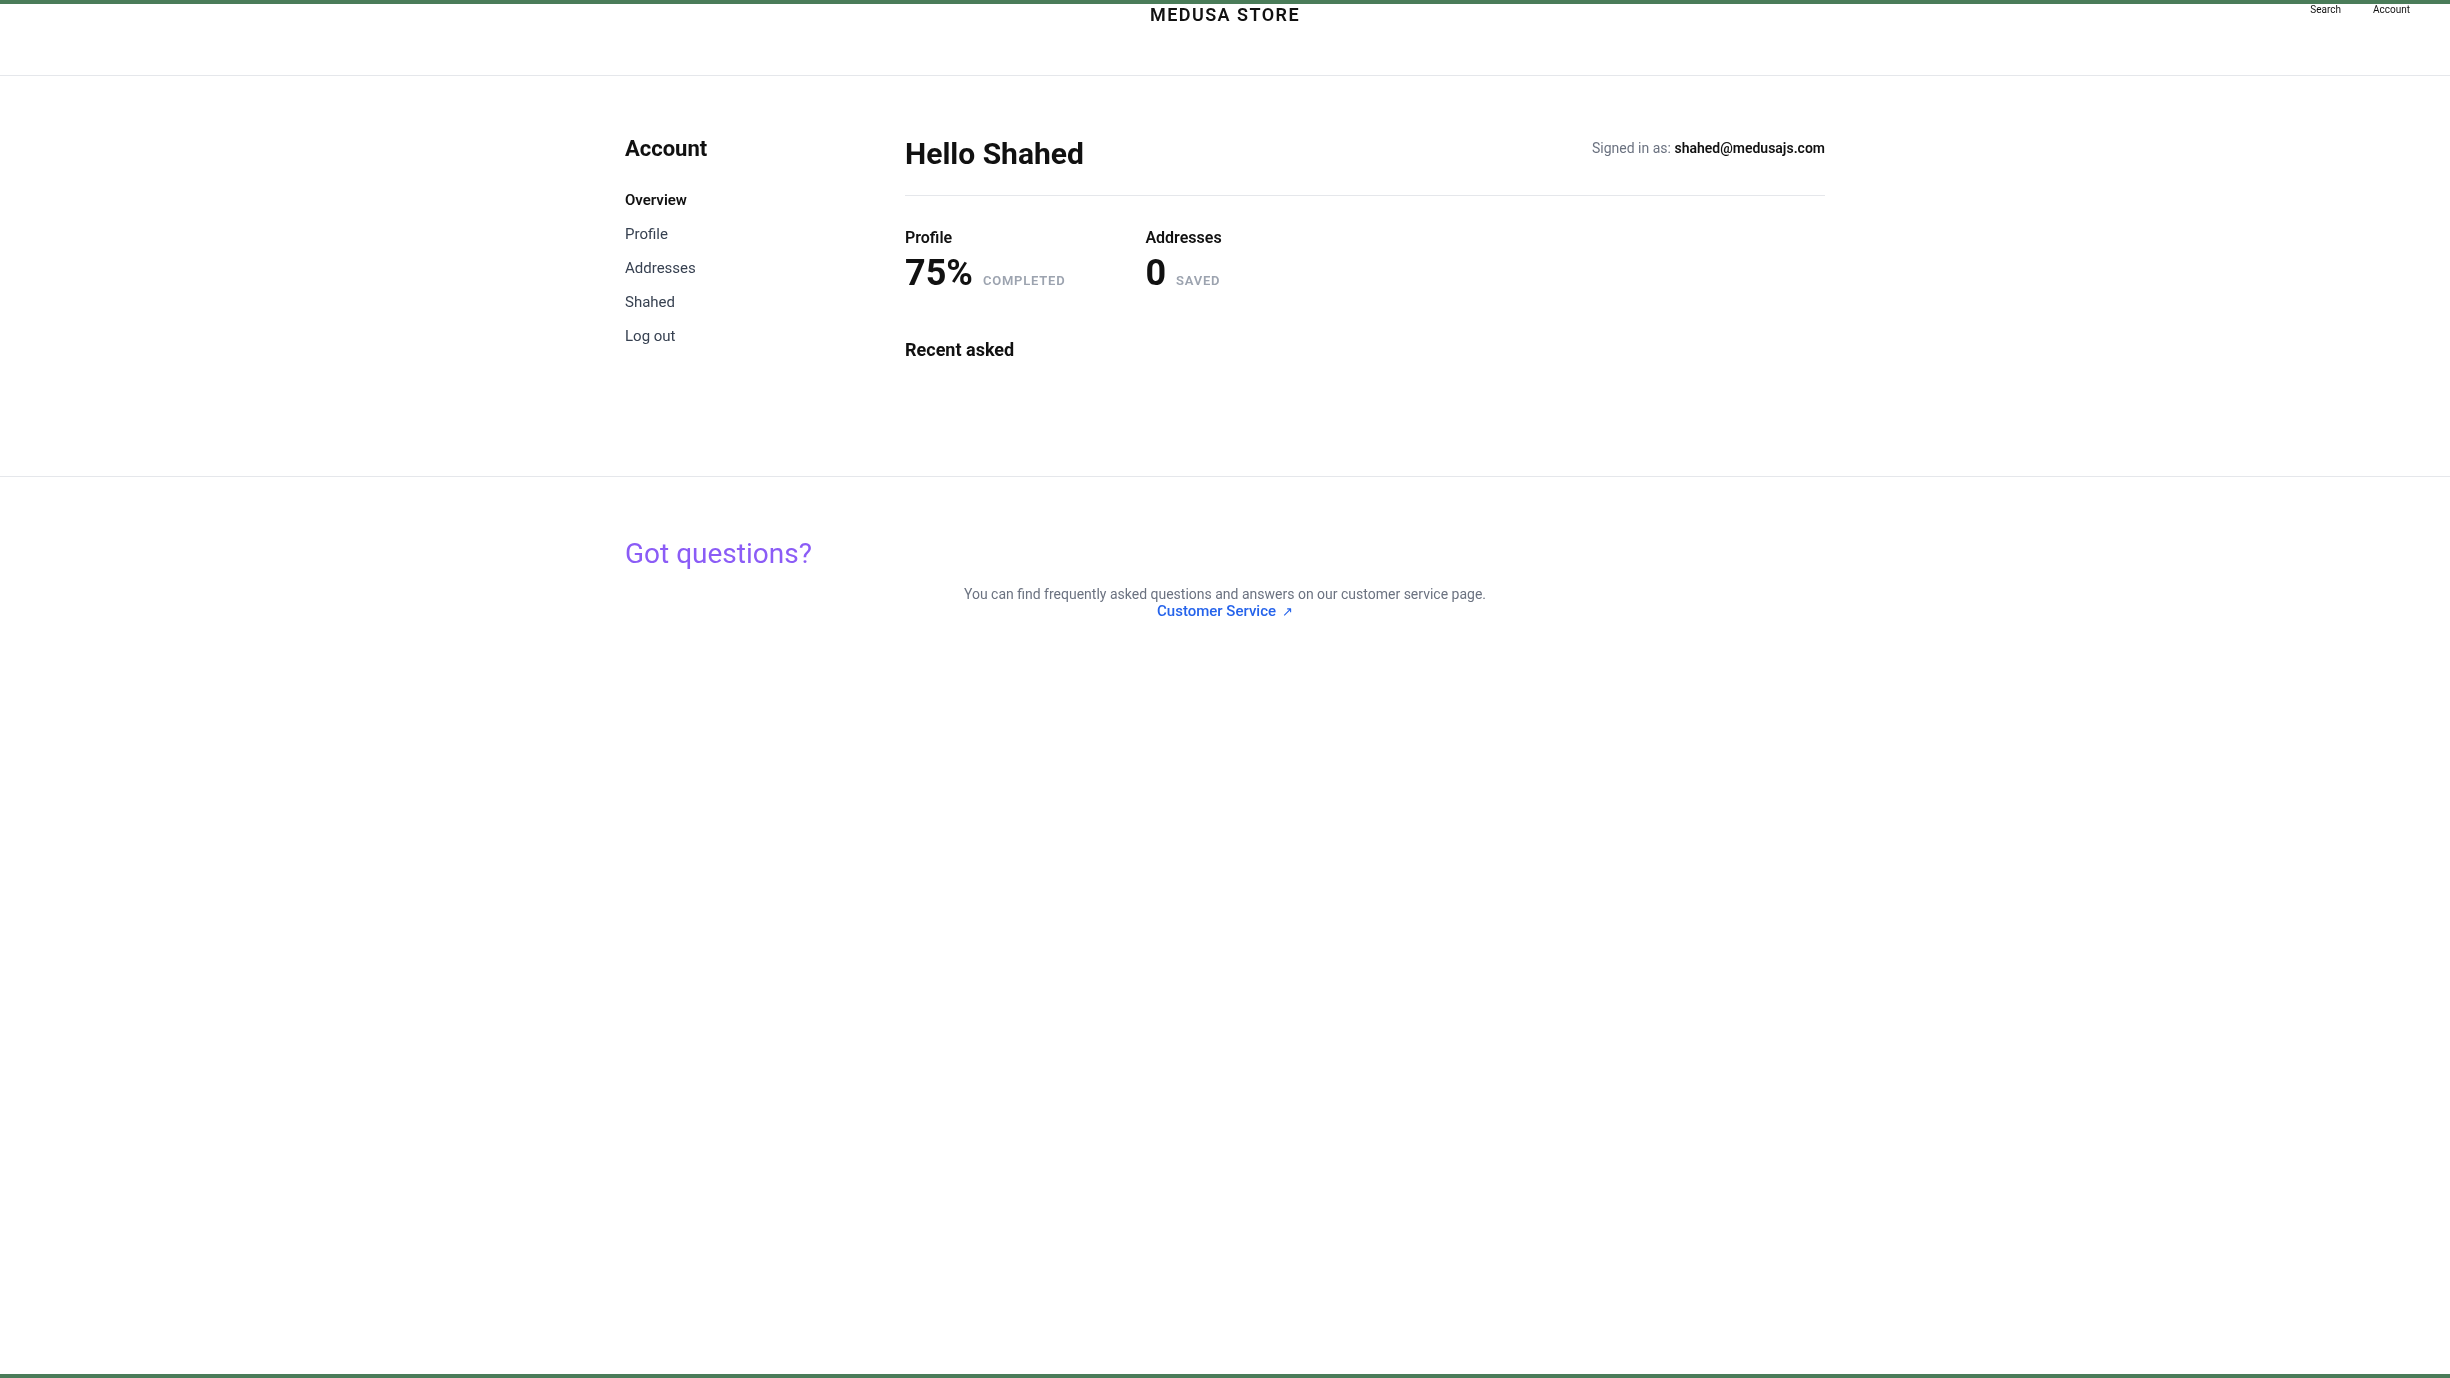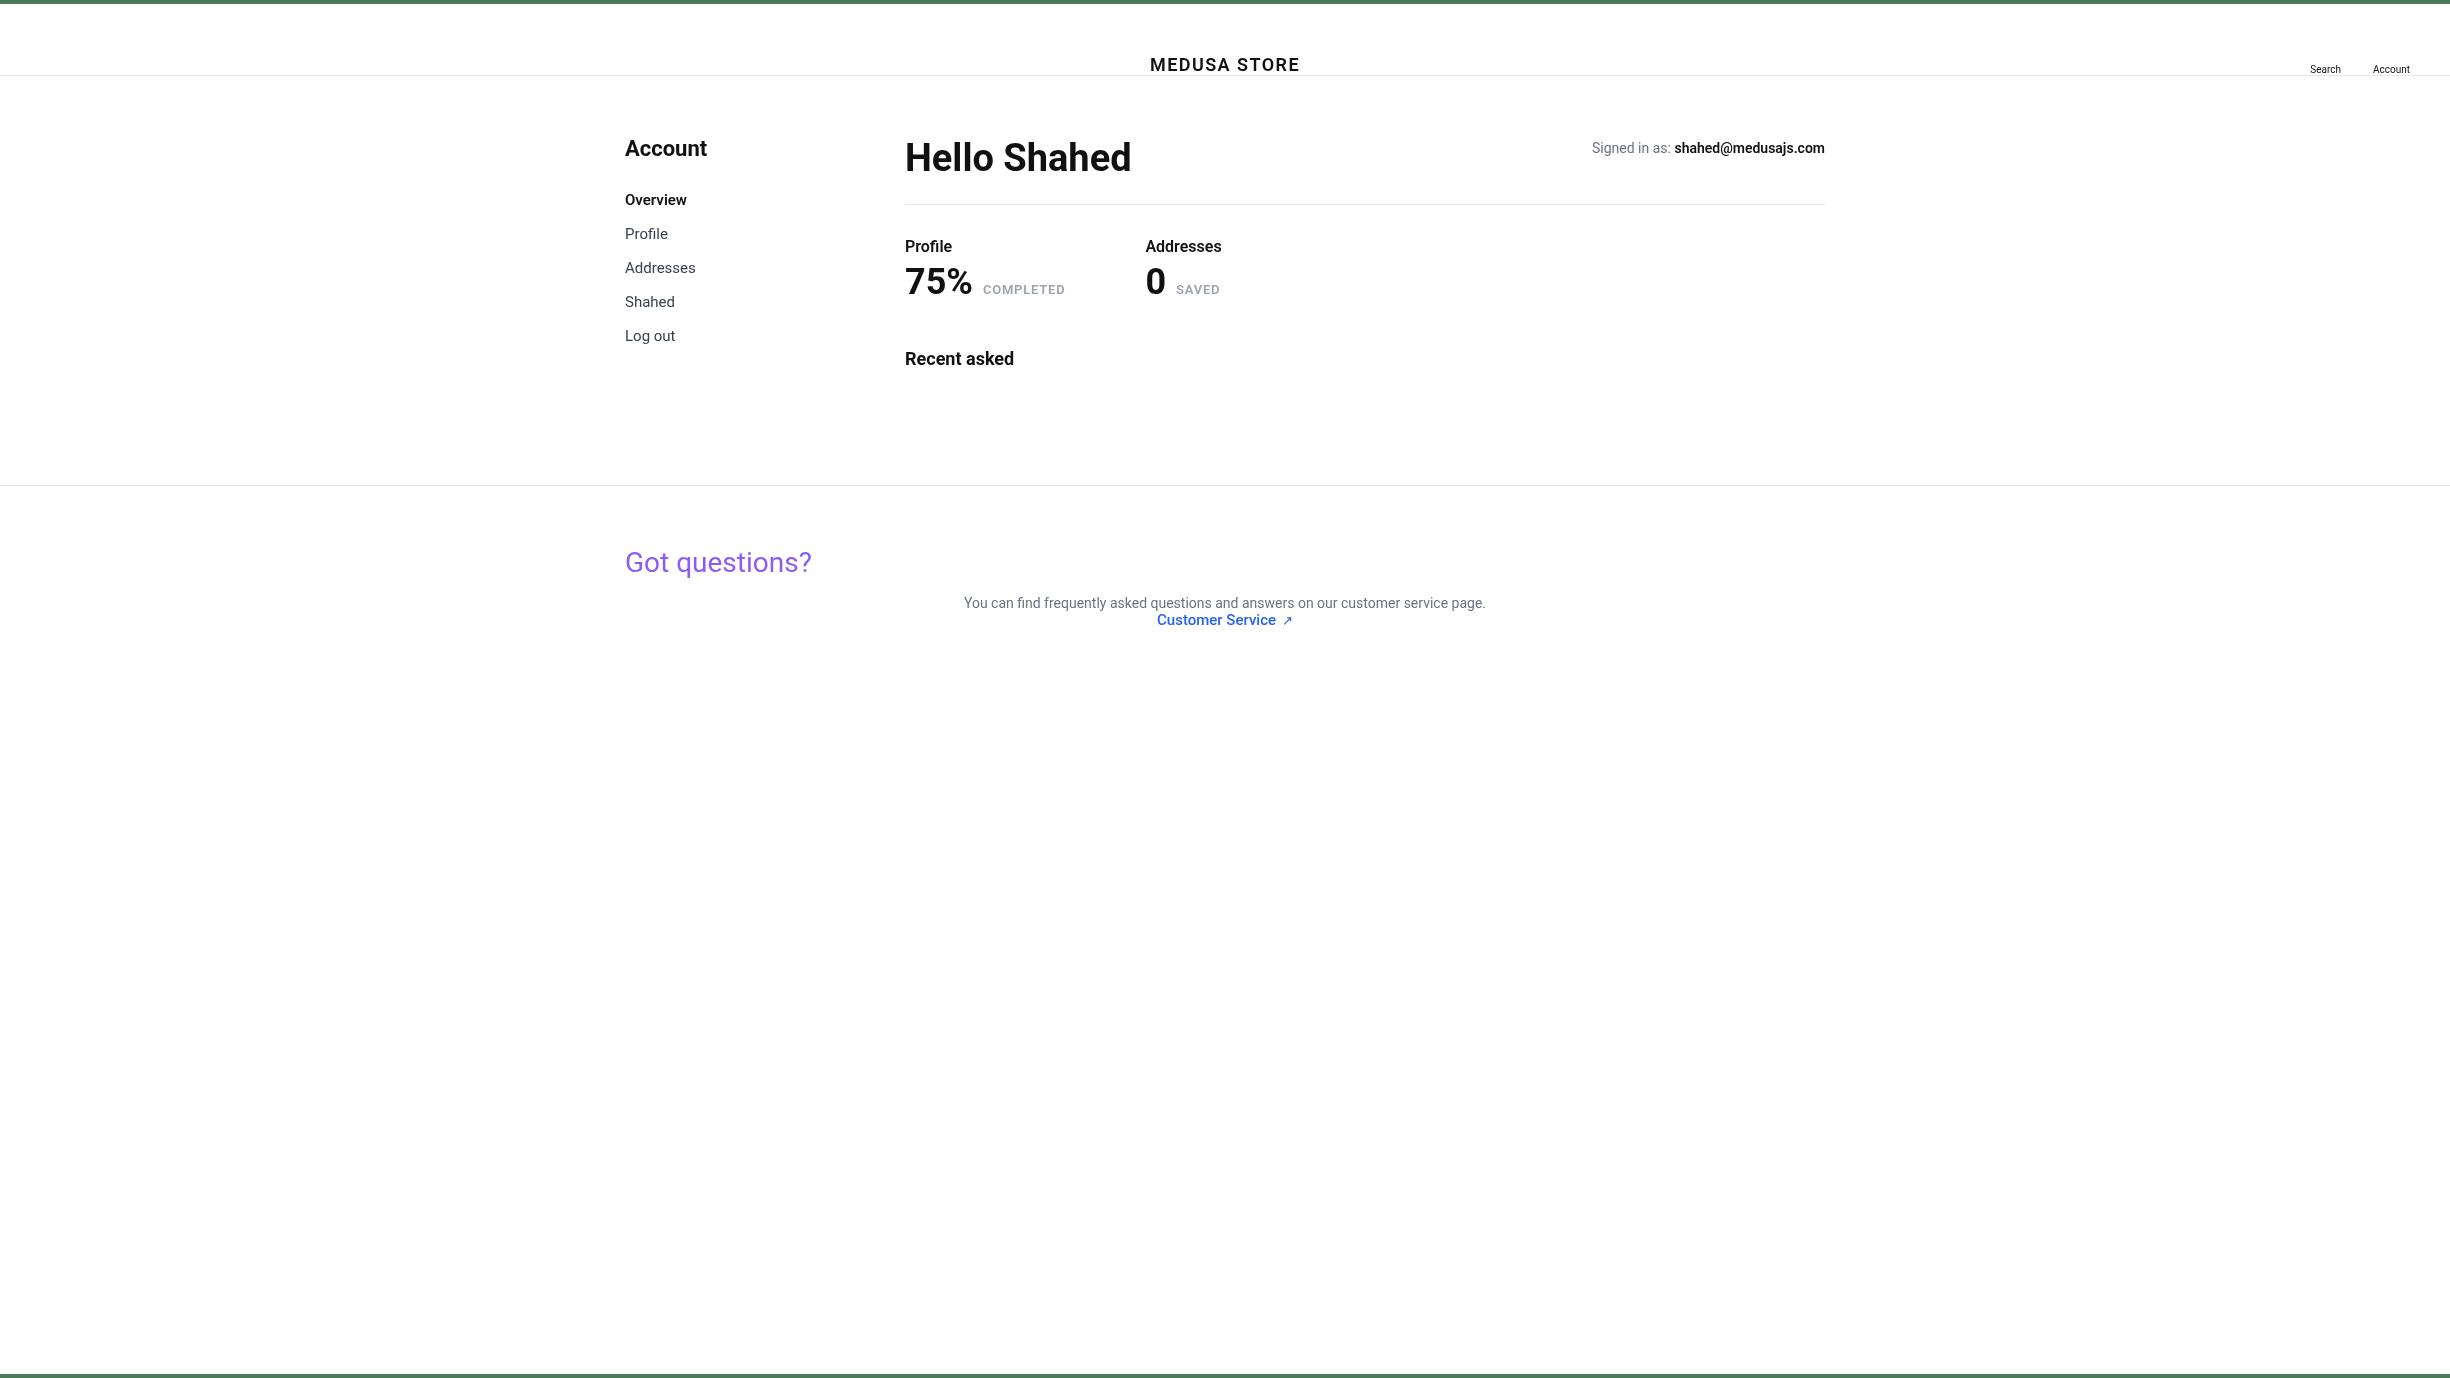--- a/index.html
+++ b/index.html
@@ -11,21 +11,21 @@
     body {
       font-family: -apple-system, BlinkMacSystemFont, "Segoe UI", Roboto, sans-serif;
       background: #fff;
       color: #111;
       min-height: 100vh;
     }
 
     
     .header {
       display: flex;
-      align-items: flex-end;
+      align-items: flex-start;
       justify-content: center;
       padding: 0 40px;
       height: 72px;
       border-bottom: 1px solid #e5e7eb;
       position: relative;
     }
 
     .header-logo {
       font-size: 18px;
       font-weight: 600;
@@ -107,21 +107,21 @@
     }
 
     .content-header {
       display: flex;
       justify-content: space-between;
       align-items: flex-start;
       margin-bottom: 24px;
     }
 
     .greeting {
-      font-size: 38px;
+      font-size: 30px;
       font-weight: 700;
       color: #111;
       text-align: right;
     }
 
     .signed-in-as {
       font-size: 14px;
       color: #6b7280;
       margin-top: 4px;
     }

